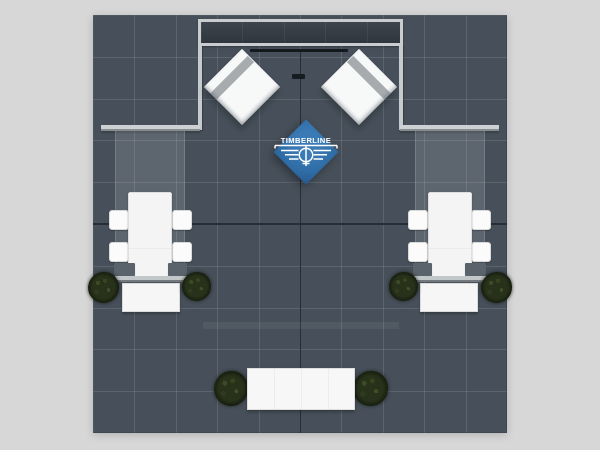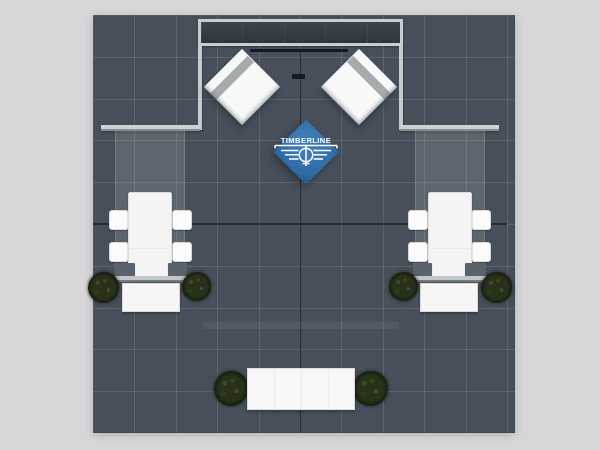--- a/index.html
+++ b/index.html
@@ -6,21 +6,20 @@
   .stage{position:relative;width:600px;height:450px;background:#d7d7d7;overflow:hidden;}
 
   
   .booth{
     position:absolute;left:93px;top:15px;width:414px;height:418px;
     background-color:#47505a;
     background-image:
       repeating-linear-gradient(90deg, rgba(255,255,255,0.11) 0 1px, transparent 1px 41.4px),
       repeating-linear-gradient(180deg, rgba(255,255,255,0.11) 0 1px, transparent 1px 41.8px);
     box-shadow:0 2px 8px rgba(0,0,0,0.18), inset 0 0 0 1px rgba(0,0,0,0.12);
-    padding-left:8px;
   }
   .booth *{position:absolute;box-sizing:border-box;}
 
   .seam-v{left:206.6px;top:37px;width:1.6px;height:381px;background:#272d34;}
   .seam-h{left:0;top:208px;width:414px;height:1.6px;background:#272d34;}
   .light-band{left:110px;top:307px;width:196px;height:7px;background:rgba(255,255,255,0.055);}
 
   
   .header-frame{
     left:105px;top:4px;width:205px;height:27px;

